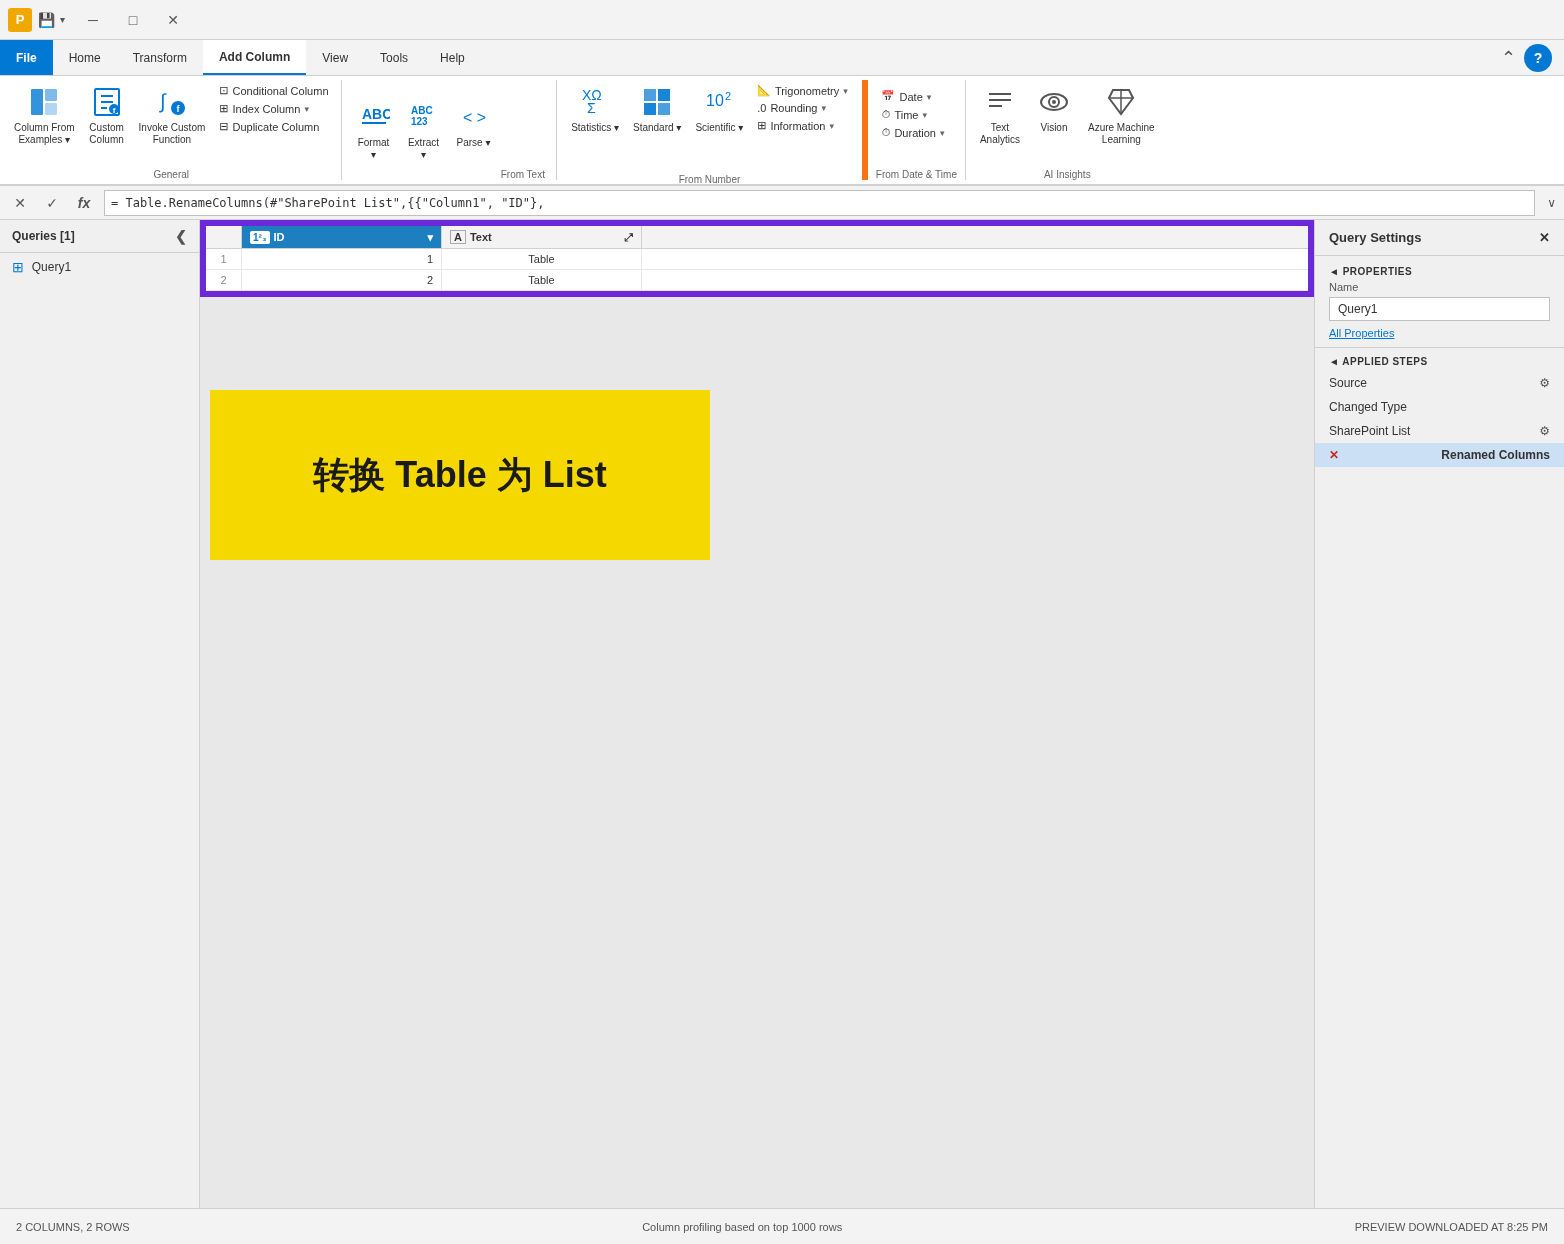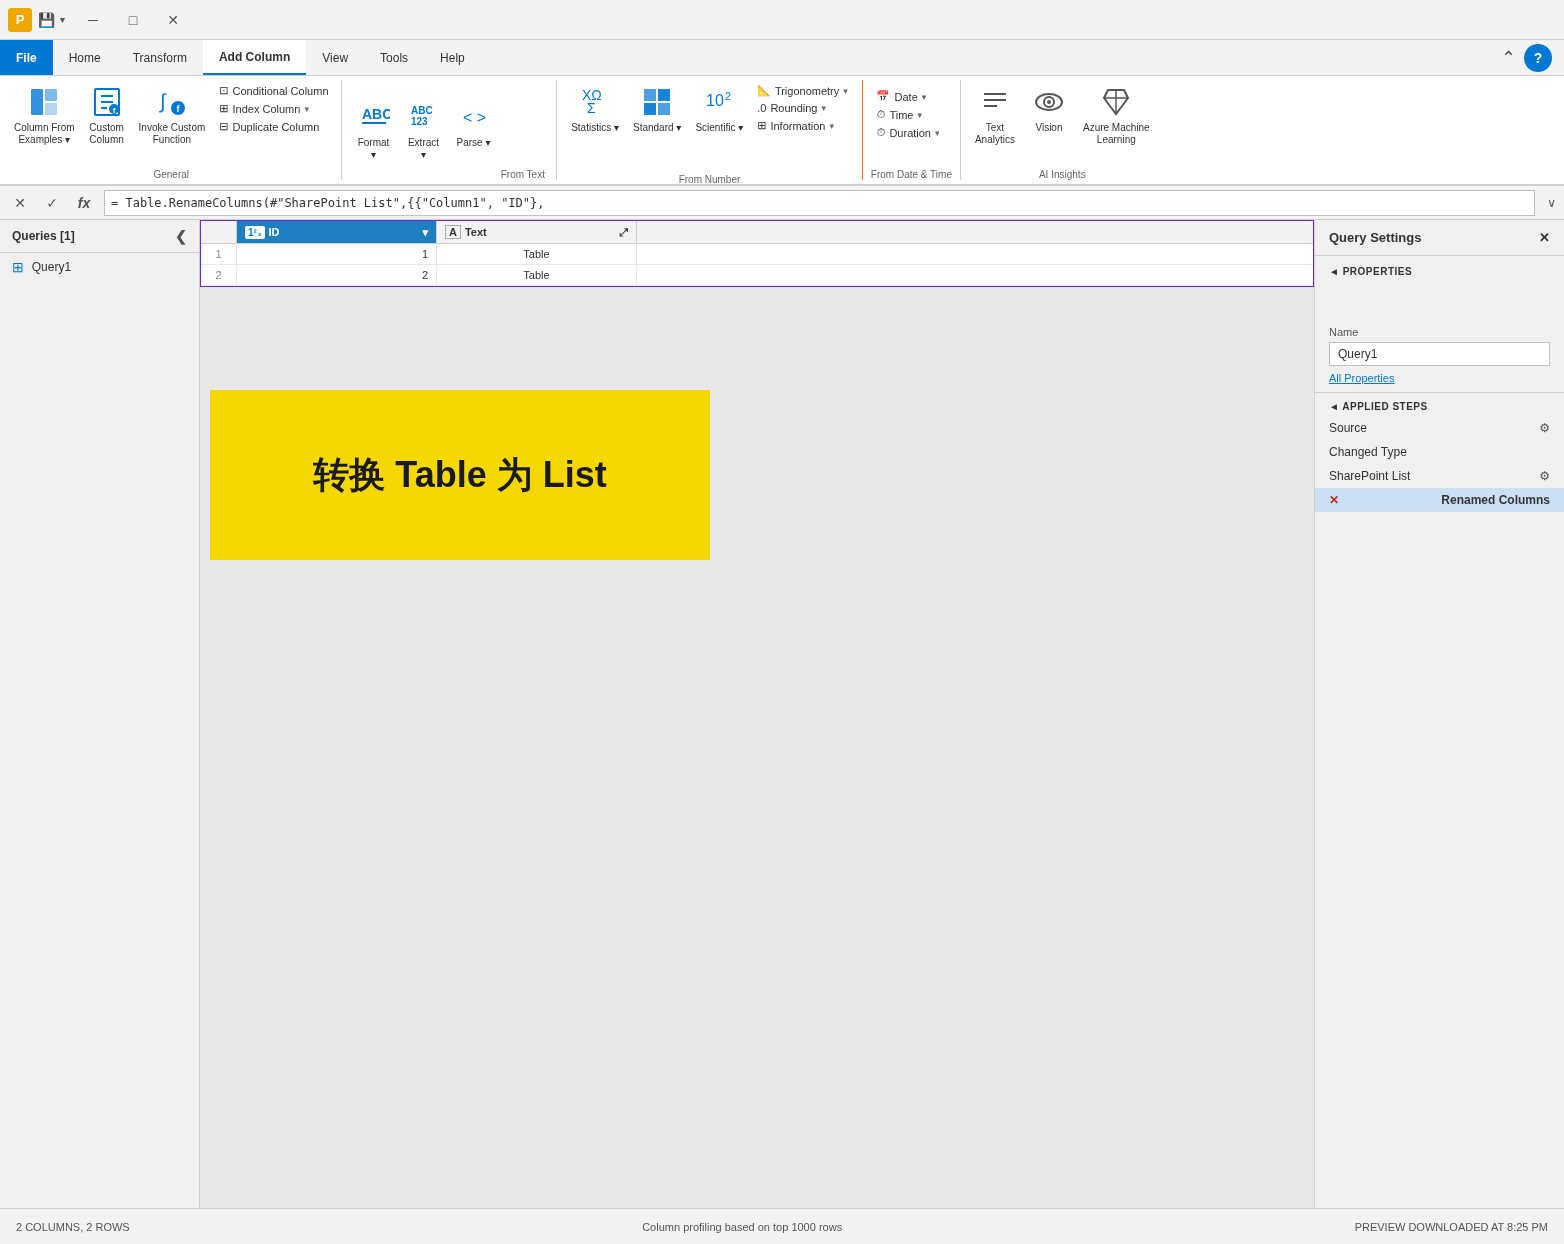--- a/index.html
+++ b/index.html
@@ -142,21 +142,21 @@
 
     
     .data-area {
       flex: 1;
       background: #e8e8e8;
       display: flex; flex-direction: column;
       position: relative;
     }
     .data-grid {
       background: white;
-      border: 1px solid #6d28d9;
+      border: 6px solid #6d28d9;
     }
     .grid-header {
       display: flex;
       background: #f3f3f3;
       border-bottom: 1px solid #d0d0d0;
     }
     .grid-header-cell {
       display: flex; align-items: center; gap: 4px;
       padding: 4px 8px;
       border-right: 1px solid #d0d0d0;
@@ -207,21 +207,21 @@
     .qs-header {
       display: flex; align-items: center; justify-content: space-between;
       padding: 10px 14px;
       font-size: 13px; font-weight: 600; color: #333;
       border-bottom: 1px solid #d0d0d0;
     }
     .qs-section-label {
       font-size: 10px; font-weight: 700; color: #333; letter-spacing: 0.5px;
       padding: 10px 14px 4px;
     }
-    .qs-name-label { font-size: 11px; color: #555; padding: 0 14px 4px; margin-top: 45px; }
+    .qs-name-label { font-size: 11px; color: #555; padding: 0 14px 4px; }
     .qs-name-input {
       margin: 0 14px 6px;
       padding: 4px 8px;
       border: 1px solid #c0c0c0;
       background: white;
       font-size: 12px;
       color: #333;
       width: calc(100% - 28px);
     }
     .qs-link {
@@ -399,21 +399,21 @@
           <svg width="32" height="32" viewBox="0 0 32 32">
             <text x="5" y="22" font-size="16" fill="#0078d4">&lt; &gt;</text>
           </svg>
         </div>
         <div class="btn-label">Parse ▾</div>
       </div>
     </div>
     <div class="ribbon-bottom-label">From Text</div>
   </div>
 
-  <div style="display:flex;flex-direction:column;border-right:1px solid #f97316;padding:0 8px;gap:36px;">
+  <div style="display:flex;flex-direction:column;border-right:6px solid #f97316;padding:0 8px;gap:36px;">
     <div style="display:flex;align-items:flex-start;gap:2px;flex:1;">
       <div class="ribbon-btn-large">
         <div class="btn-icon">
           <svg width="32" height="32" viewBox="0 0 32 32">
             <text x="3" y="14" font-size="14" fill="#0078d4">XΩ</text>
             <text x="8" y="27" font-size="14" fill="#0078d4">Σ</text>
           </svg>
         </div>
         <div class="btn-label">Statistics ▾</div>
       </div>

